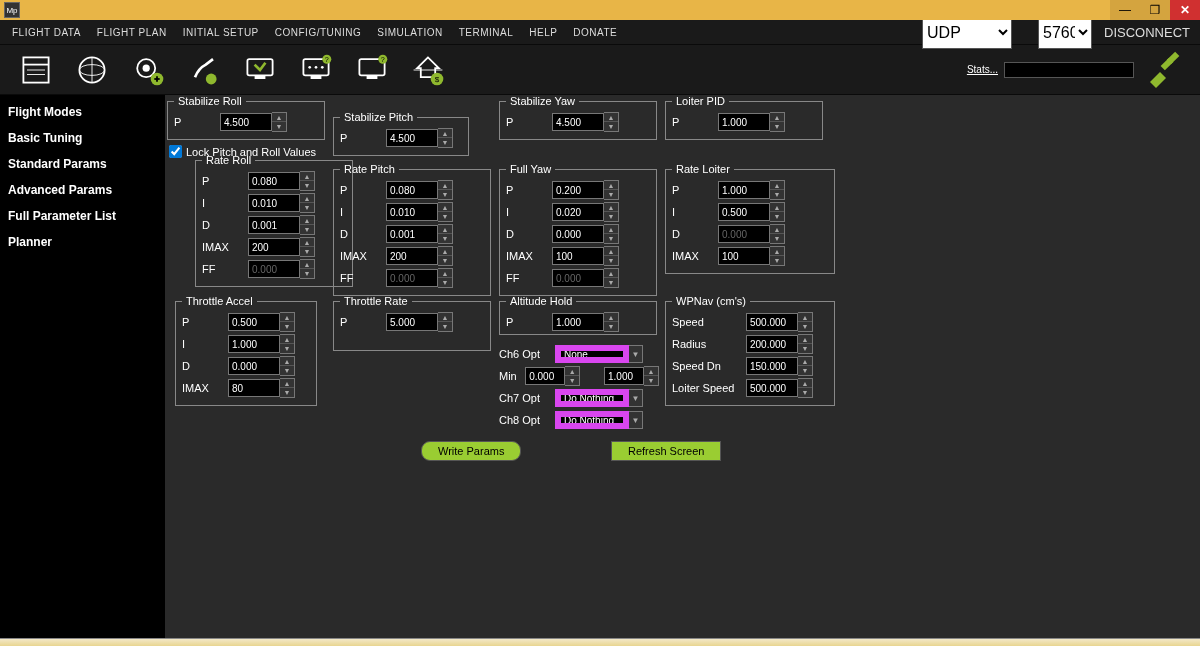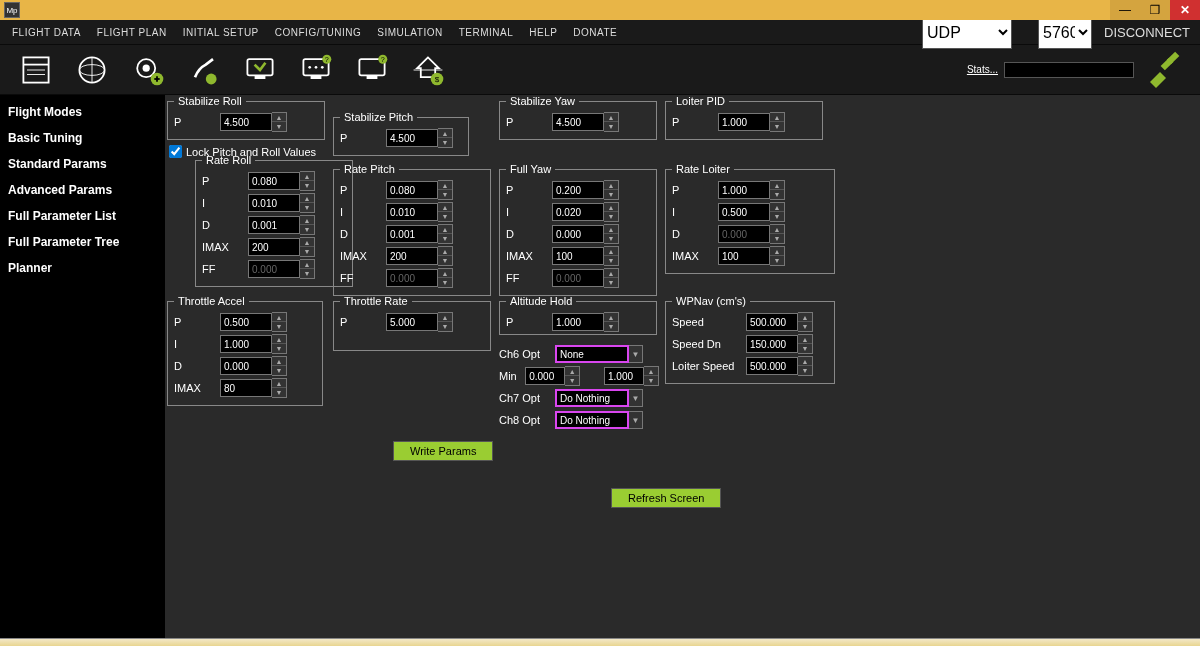--- a/index.html
+++ b/index.html
@@ -43,21 +43,21 @@
   .row-lbl-w { width: 70px; font-size: 11px; color: #fff; }
   .spin { display: flex; align-items: center; }
   .spin input { width: 52px; height: 18px; background: #000; color: #fff; border: 1px solid #777; font-size: 10px; padding: 0 3px; }
   .spin input.dim { color: #666; }
   .spin input.w40 { width: 40px; }
   .spin-btns { display: flex; flex-direction: column; border: 1px solid #777; border-left: none; }
   .spin-b { width: 14px; height: 9px; background: #333; color: #aaa; font-size: 7px; display:flex; align-items:center; justify-content:center; cursor:pointer; line-height:1; }
   .spin-b:first-child { border-bottom: 1px solid #555; }
   
   .combo { display:flex; align-items:center; }
-  .combo input { width: 74px; height: 18px; background:#000; color:#fff; border:2px solid #d946ef; font-size:10px; padding:0 3px; }
+  .combo input { width: 74px; height: 18px; background:#000; color:#fff; border:6px solid #d946ef; font-size:10px; padding:0 3px; }
   .combo .dd { width:14px; height:18px; background:#333; border:1px solid #777; border-left:none; display:flex; align-items:center; justify-content:center; font-size:8px; color:#aaa; cursor:pointer; }
   
   .lock-row { position:absolute; left: 4px; top: 38px; display:flex; align-items:center; gap:4px; font-size:11px; }
   .lock-row input { width:13px; height:13px; accent-color: #0078d7; }
   
   .btn-green { background: #9acd32; color:#000; border:1px solid #555; font-size:11px; height:20px; padding:0 16px; cursor:pointer; }
   
   .taskbar { position:absolute; bottom:0; left:0; right:0; height:8px; background: linear-gradient(to bottom, #f3e8c8, #e8d590); border-top:1px solid #888; }
 </style>
 </head>
@@ -166,21 +166,20 @@
   </div>
 </div>
 
 <div class="main">
   <div class="sidebar">
     <div class="side-item">Flight Modes</div>
     <div class="side-item">Basic Tuning</div>
     <div class="side-item">Standard Params</div>
     <div class="side-item">Advanced Params</div>
     <div class="side-item">Full Parameter List</div>
-    <div class="side-item">Full Parameter Tree</div>
     <div class="side-item">Planner</div>
   </div>
 
   <div class="content">
 
     <fieldset style="left:2px; top:0; width:158px;">
       <legend>Stabilize Roll</legend>
       <div class="row">
           <span class="row-lbl">P</span>
           <div class="spin">
@@ -433,21 +432,21 @@
           <div class="spin">
             <input value="100" style="">
             <div class="spin-btns">
               <div class="spin-b">▲</div>
               <div class="spin-b">▼</div>
             </div>
           </div>
         </div>
     </fieldset>
 
-    <fieldset style="left:2px; top:200px; width:156px;">
+    <fieldset style="left:10px; top:200px; width:142px;">
       <legend>Throttle Accel</legend>
       <div class="row">
           <span class="row-lbl">P</span>
           <div class="spin">
             <input value="0.500" style="">
             <div class="spin-btns">
               <div class="spin-b">▲</div>
               <div class="spin-b">▼</div>
             </div>
           </div>
@@ -508,20 +507,30 @@
             </div>
           </div>
         </div>
     </fieldset>
     <fieldset style="left:500px; top:200px; width:170px;">
       <legend>WPNav (cm's)</legend>
       <div class="row">
           <span class="row-lbl-w">Speed</span>
           <div class="spin">
             <input value="500.000" style="">
+            <div class="spin-btns">
+              <div class="spin-b">▲</div>
+              <div class="spin-b">▼</div>
+            </div>
+          </div>
+        </div>
+      <div class="row">
+          <span class="row-lbl-w">Radius</span>
+          <div class="spin">
+            <input value="200.000" style="">
             <div class="spin-btns">
               <div class="spin-b">▲</div>
               <div class="spin-b">▼</div>
             </div>
           </div>
         </div>
       <div class="row">
           <span class="row-lbl-w">Speed Dn</span>
           <div class="spin">
             <input value="150.000" style="">
@@ -578,19 +587,19 @@
         </div>
       <div class="row">
           <span class="row-lbl" style="width:52px">Ch8 Opt</span>
           <div class="combo">
             <input value="Do Nothing" style="">
             <div class="dd">▼</div>
           </div>
         </div>
     </div>
 
-    <button class="btn-green" style="position:absolute; left:228px; top:346px;">Write Params</button>
-    <button class="btn-green" style="position:absolute; left:446px; top:346px;margin-top:47px;">Refresh Screen</button>
+    <button class="btn-green" style="position:absolute; left:256px; top:346px;border-radius:9px;">Write Params</button>
+    <button class="btn-green" style="position:absolute; left:446px; top:346px;">Refresh Screen</button>
 
   </div>
 </div>
 
 <div class="taskbar"></div>
 
 </body></html>

